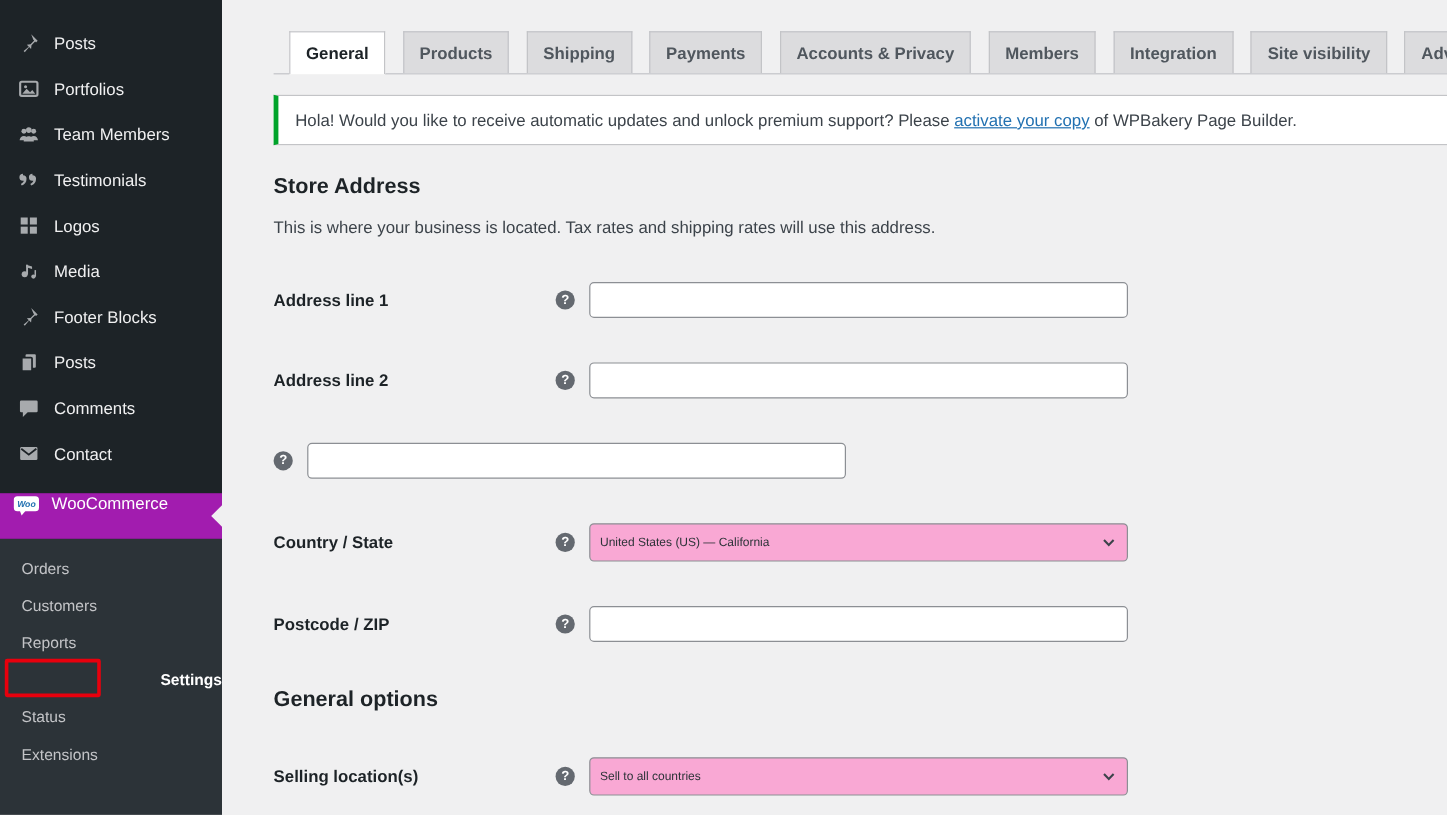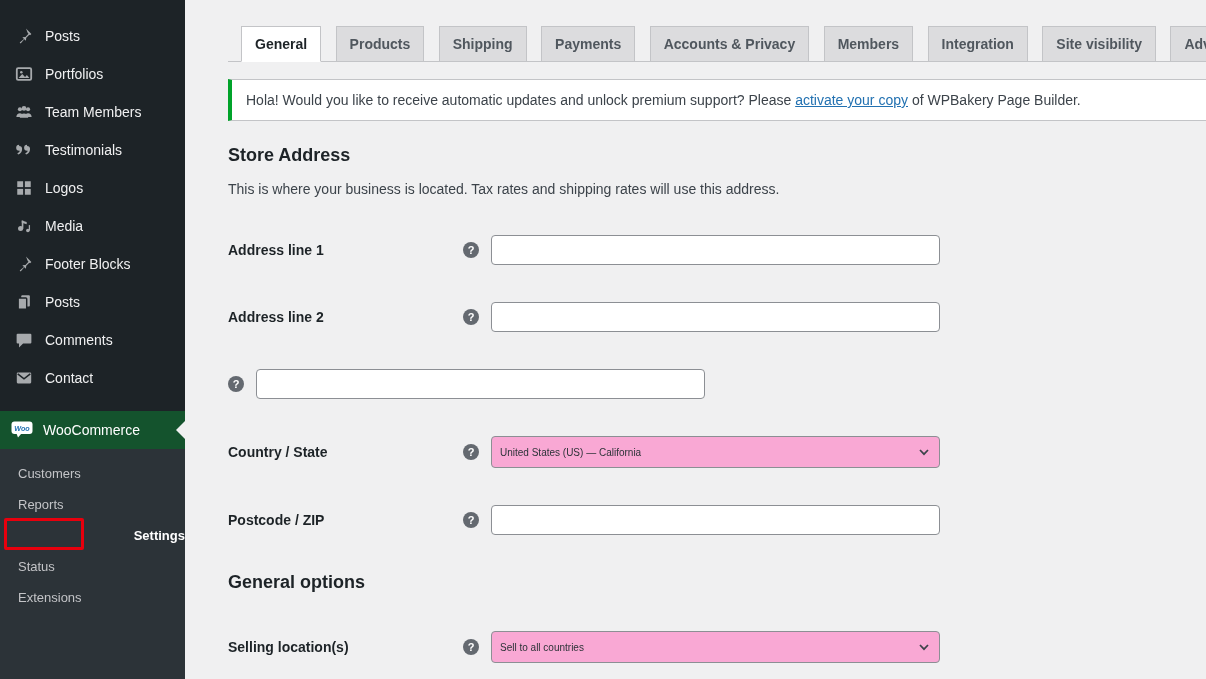--- a/index.html
+++ b/index.html
@@ -19,21 +19,21 @@
   }
   .menu { padding-top:17px; }
   .menu-item {
     height:38px; display:flex; align-items:center; gap:11px;
     padding:0 8px 0 14px; color:#f0f0f1; font-size:14px; cursor:pointer;
   }
   .menu-item .micon { width:20px; height:20px; display:inline-flex; align-items:center; justify-content:center; }
   .menu-item .micon svg { display:block; }
   .menu-woo {
     margin-top:14px; height:38px; position:relative;
-    background:#14532d; color:#fff; display:flex; align-items:center; gap:10px;
+    background:#a21caf; color:#fff; display:flex; gap:10px;
     padding:0 8px 0 11px; font-size:14px; cursor:pointer;
   }
   .menu-woo .arrow {
     position:absolute; right:0; top:50%; margin-top:-9px;
     width:0; height:0; border:9px solid transparent; border-right-color:#f0f0f1;
   }
   .submenu {
     background:#2c3338; padding:9px 0 4px 0; flex:1;
   }
   .submenu-item {
@@ -212,20 +212,21 @@
             <rect x="0.5" y="2.5" width="21" height="12.5" rx="3" fill="#fff"></rect>
             <path d="M5.5 14.5h5L7 18.6z" fill="#fff"></path>
             <text x="11" y="11.8" text-anchor="middle" font-size="7.2" font-weight="bold" font-style="italic" fill="#2271b1" font-family="Liberation Sans, sans-serif">Woo</text>
           </svg>
       </span>
       <span>WooCommerce</span>
       <span class="arrow"></span>
     </div>
 
     <div class="submenu">
+      <div class="submenu-item"><span>Orders</span></div>
       <div class="submenu-item"><span>Customers</span></div>
       <div class="submenu-item"><span>Reports</span></div>
       <div class="submenu-item current"><span>Settings</span><span class="annotation-box"></span></div>
       <div class="submenu-item"><span>Status</span></div>
       <div class="submenu-item"><span>Extensions</span></div>
     </div>
   </div>
 
   <div class="content">
 

